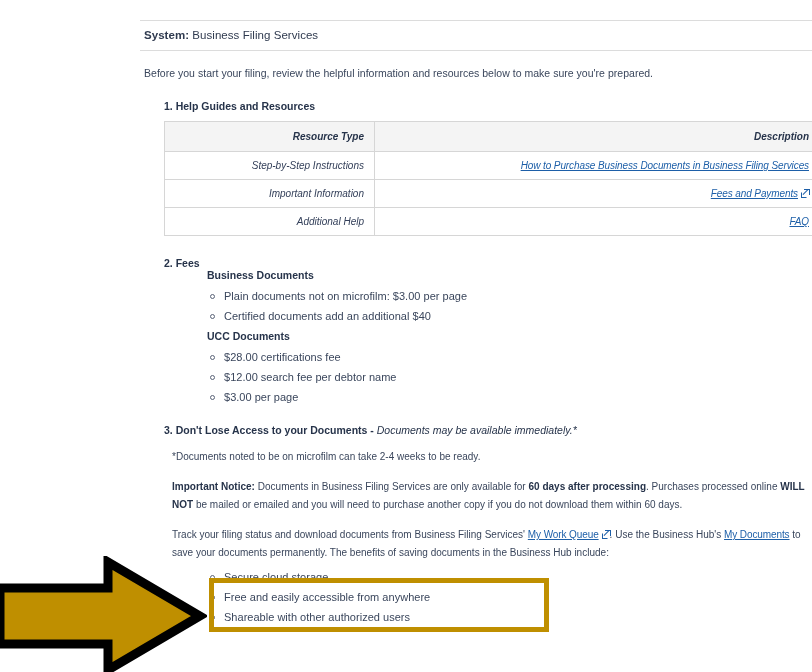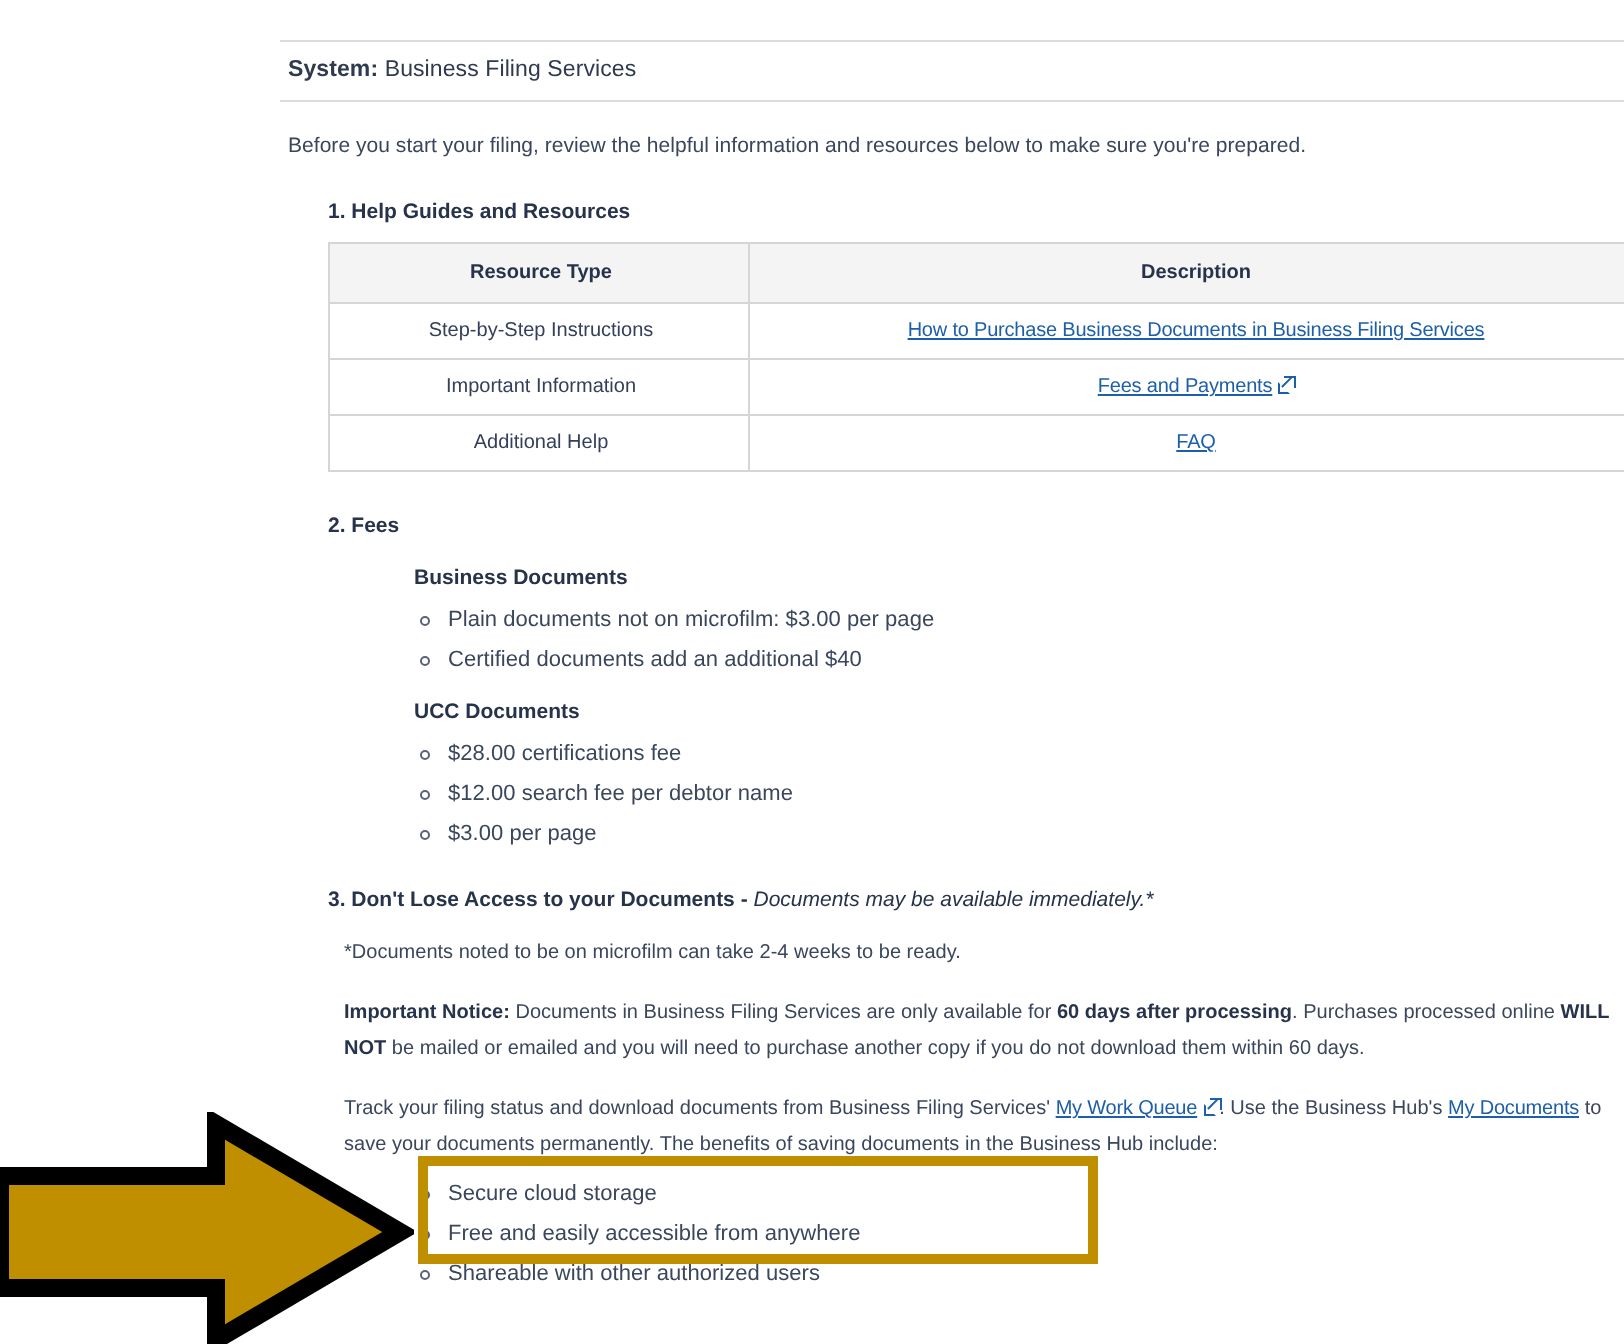--- a/index.html
+++ b/index.html
@@ -65,26 +65,27 @@
   
   table.guides {
     border-collapse: collapse;
     width: 655px;
     margin-top: 9px;
     margin-left: 0px;
     table-layout: fixed;
   }
   table.guides th, table.guides td {
     border: 1px solid #d6d6d6;
-    text-align: center;
+    text-align: right;
     font-size: 10px;
     color: #34405a;
     padding: 8px 10px 8px 12px;
     height: 28px;
     vertical-align: middle;
+    font-style: italic;
   }
   table.guides th {
     background: #f4f4f4;
     font-weight: bold;
     color: #26334a;
     font-size: 10px;
     height: 30px;
   }
   .col-a { width: 210px; }
   .col-b { width: 445px; }
@@ -125,21 +126,20 @@
     background: #1d5fa8;
     transform: rotate(-45deg);
     transform-origin: left center;
   }
 
   
   .subhead {
     font-size: 10.5px;
     font-weight: bold;
     color: #26334a;
-    margin-top: 14px;
     margin-left: 8px;
     padding-left: 35px;
   }
   ul.dots {
     list-style: none;
     margin: 9px 0 0 0;
     padding: 0 0 0 46px;
   }
   ul.dots li {
     font-size: 11px;

